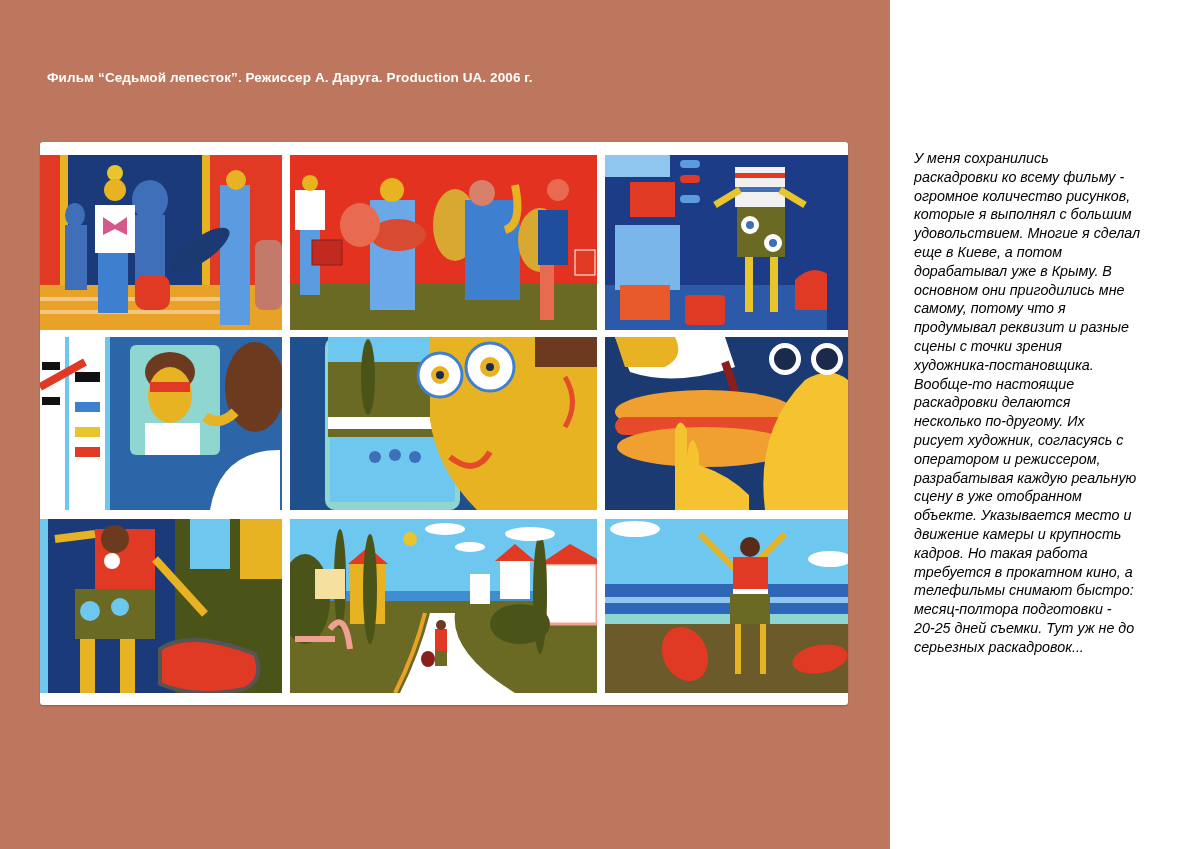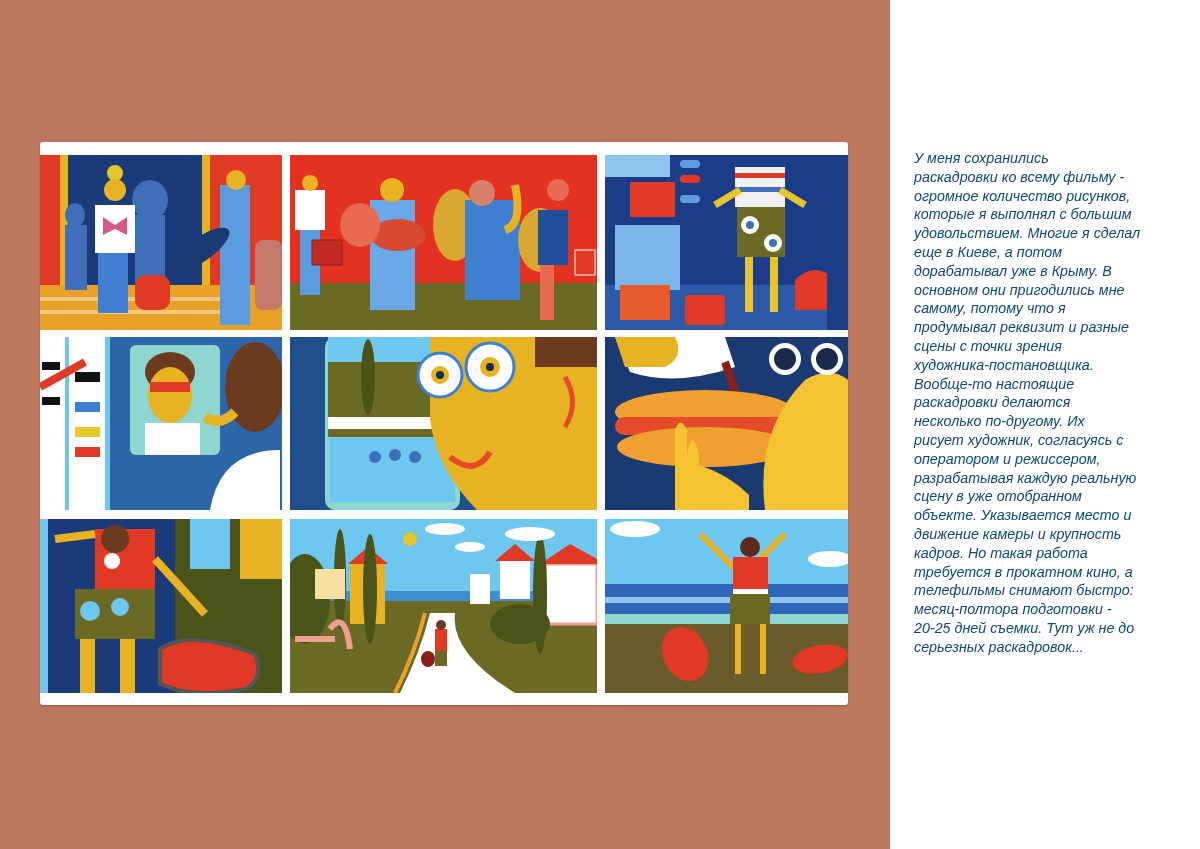--- a/index.html
+++ b/index.html
@@ -22,27 +22,28 @@
       position: absolute; left: 40px; top: 142px; width: 808px; height: 563px;
       background: #ffffff; border-radius: 3px;
       box-shadow: 0 1px 2px rgba(0,0,0,0.25);
     }
     .panel { position: absolute; overflow: hidden; }
     .panel svg { width: 100%; height: 100%; display: block; }
     .side-text {
       position: absolute; left: 914px; top: 149px; width: 272px;
       font-family: "Liberation Sans", sans-serif;
       font-style: italic; font-size: 14.3px; line-height: 18.8px;
-      color: #0c4a6e; white-space: pre-line;
+      color: #000000; white-space: pre-line;
     }
   </style>
 </head>
 <body>
 
 <div class="left-panel">
+  <div class="caption">Фильм “Седьмой лепесток”. Режиссер А. Даруга. Production UA. 2006 г.</div>
 
   <div class="frame">
 
     <div class="panel" style="left:0px; top:13px; width:242px; height:175px;">
       <svg viewBox="0 0 242 175" preserveAspectRatio="none">
         <rect width="242" height="175" fill="#e03a25"></rect>
         <rect x="20" y="0" width="150" height="135" fill="#1b3a7a"></rect>
         <rect x="20" y="0" width="8" height="135" fill="#e8b322"></rect>
         <rect x="162" y="0" width="8" height="135" fill="#e8b322"></rect>
         <rect x="0" y="130" width="242" height="45" fill="#e8a227"></rect>

